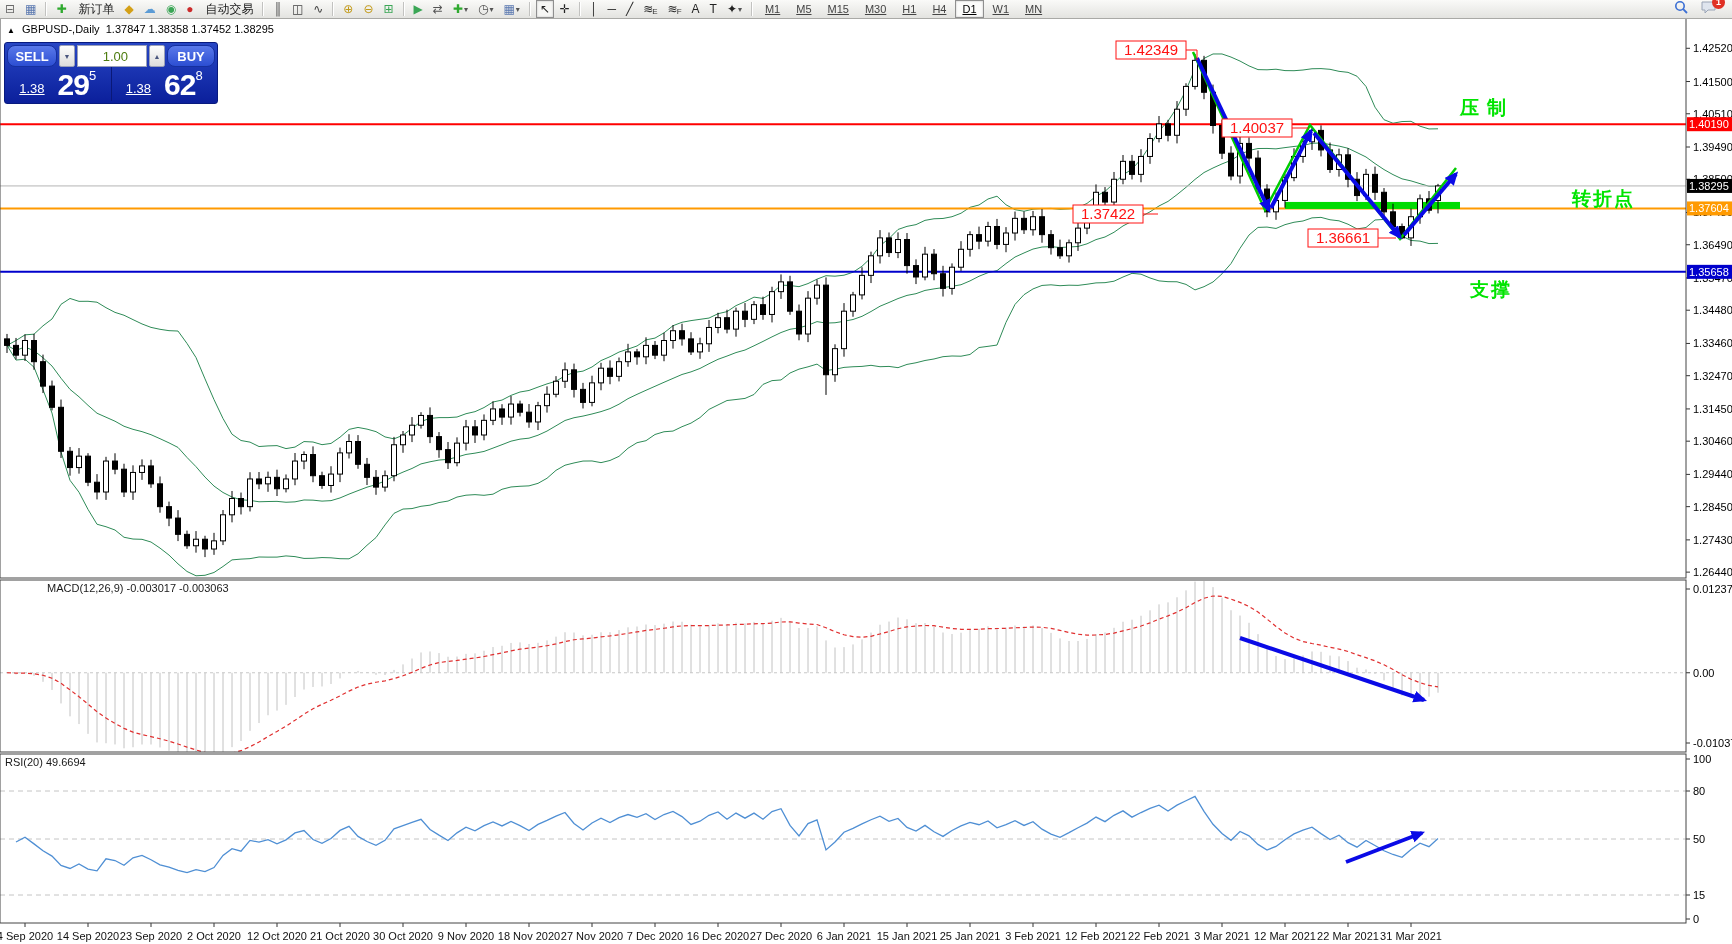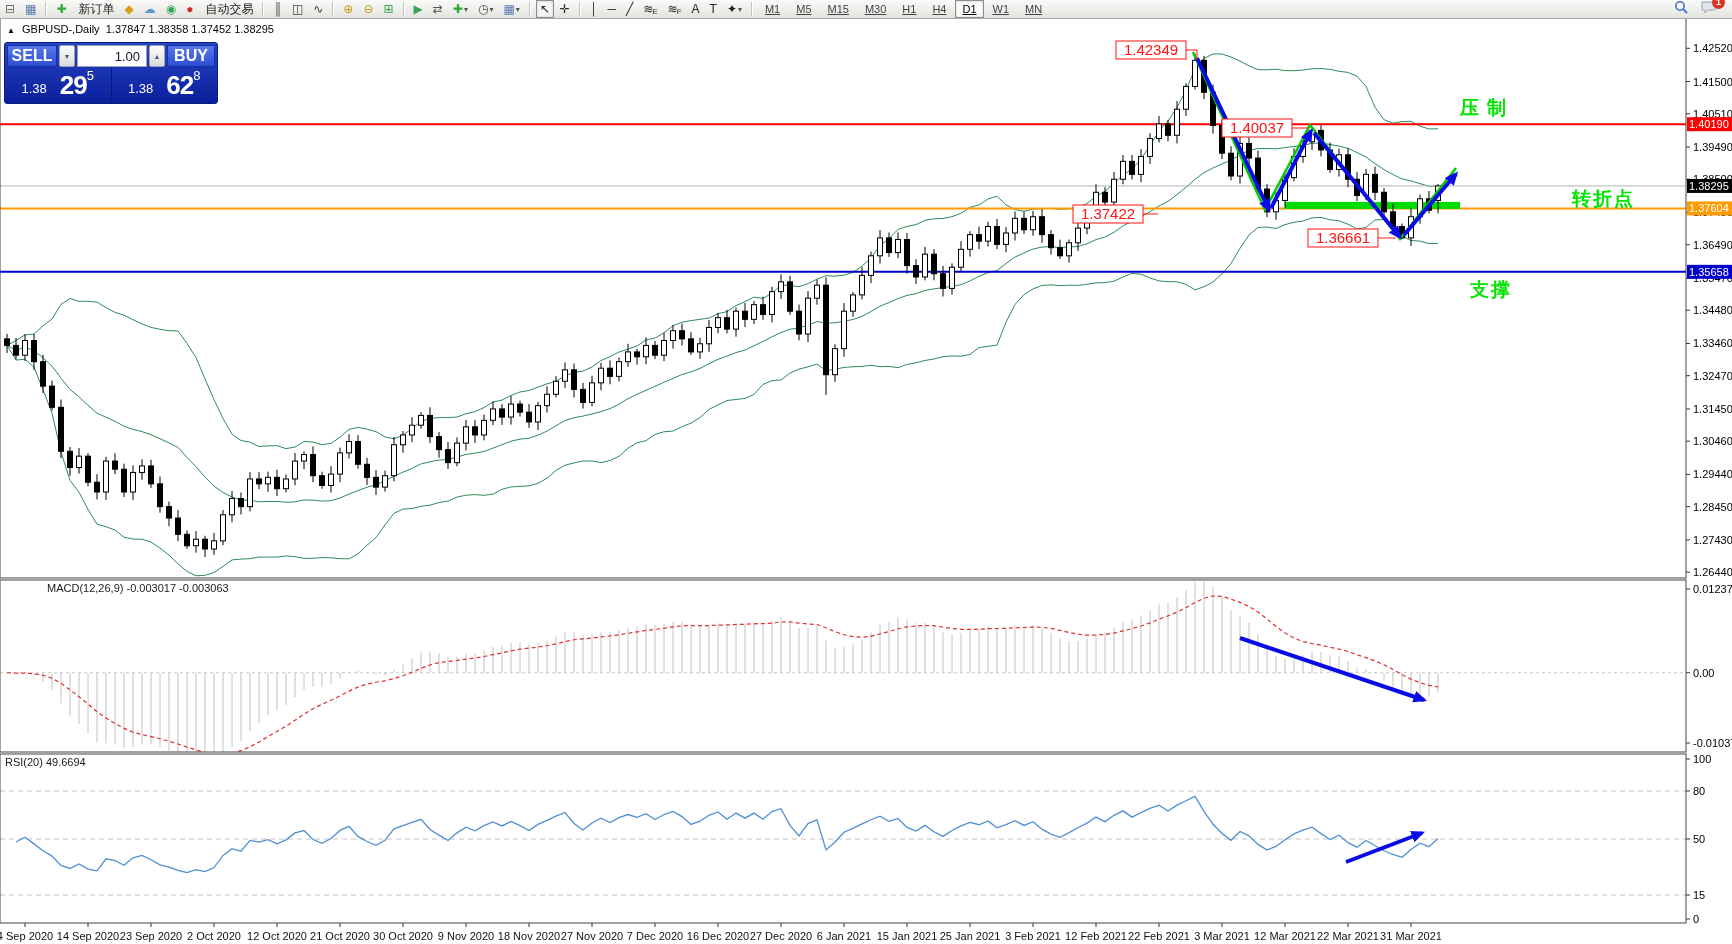--- a/index.html
+++ b/index.html
@@ -22,31 +22,31 @@
   .tb-right{margin-left:auto;display:flex;align-items:center;padding-right:14px;}
   .badge{position:absolute;top:-5px;right:-7px;background:#e03024;color:#fff;border-radius:50%;
     width:13px;height:13px;font-size:9px;display:flex;align-items:center;justify-content:center;font-weight:bold;}
   
   .chart-header{position:absolute;left:7px;top:23px;font-size:11px;color:#000;z-index:4;}
   .chart-header .tri{font-size:8px;margin-right:4px;}
   
   .ocp{position:absolute;left:4px;top:42px;width:212px;height:60px;z-index:4;border-radius:3px;
     background:linear-gradient(#2746c4,#0b1f9b);border:1px solid #081a7e;color:#fff;}
   .ocp-top{display:flex;align-items:stretch;height:22px;padding:2px 2px 0 2px;gap:2px;}
-  .ocp-btn{flex:0 0 46px;display:flex;align-items:center;justify-content:center;font-size:16px;font-weight:bold;
-    background:linear-gradient(#5a79ea,#2c4ed2);border:1px solid #16309f;border-radius:0;color:#fff;}
+  .ocp-btn{flex:0 0 46px;display:flex;align-items:center;justify-content:center;font-size:13px;font-weight:bold;
+    background:linear-gradient(#5a79ea,#2c4ed2);border:1px solid #16309f;border-radius:8px;color:#fff;}
   .ocp-btn.sell{flex:0 0 48px;}
   .spin{flex:0 0 14px;display:flex;align-items:center;justify-content:center;background:linear-gradient(#fdfdfd,#dcdcdc);
     border:1px solid #9aa0b8;color:#49557e;font-size:7px;border-radius:2px;}
-  .vol{flex:1;background:#fff;color:#0f172a;font-size:13px;display:flex;align-items:center;justify-content:flex-end;padding-right:6px;border:1px solid #9aa0b8;}
+  .vol{flex:1;background:#fff;color:#4d7c0f;font-size:13px;display:flex;align-items:center;justify-content:flex-end;padding-right:18px;border:1px solid #9aa0b8;}
   .ocp-bottom{display:flex;height:34px;}
   .ocp-price{flex:1;display:flex;align-items:flex-end;justify-content:center;padding-bottom:2px;}
   .ocp-price.sellp{border-right:1px solid #0a1878;}
-  .p-small{font-size:13px;line-height:20px;margin-right:1px;}
-  .p-big{font-size:26px;font-weight:bold;line-height:28px;letter-spacing:-1px;margin-left:12px;}
+  .p-small{font-size:13px;line-height:20px;margin-right:1px;text-decoration:underline;}
+  .p-big{font-size:30px;font-weight:bold;line-height:28px;letter-spacing:-1px;margin-left:12px;}
   .p-sup{font-size:13px;line-height:13px;align-self:flex-start;margin-top:2px;}
   
   .ind-label{position:absolute;left:5px;font-size:11px;color:#1a1a1a;z-index:4;}
   svg text{font-family:"Liberation Sans","DejaVu Sans",sans-serif;}
 </style>
 </head>
 <body>
 <div class="stage">
 
   <div class="toolbar">

